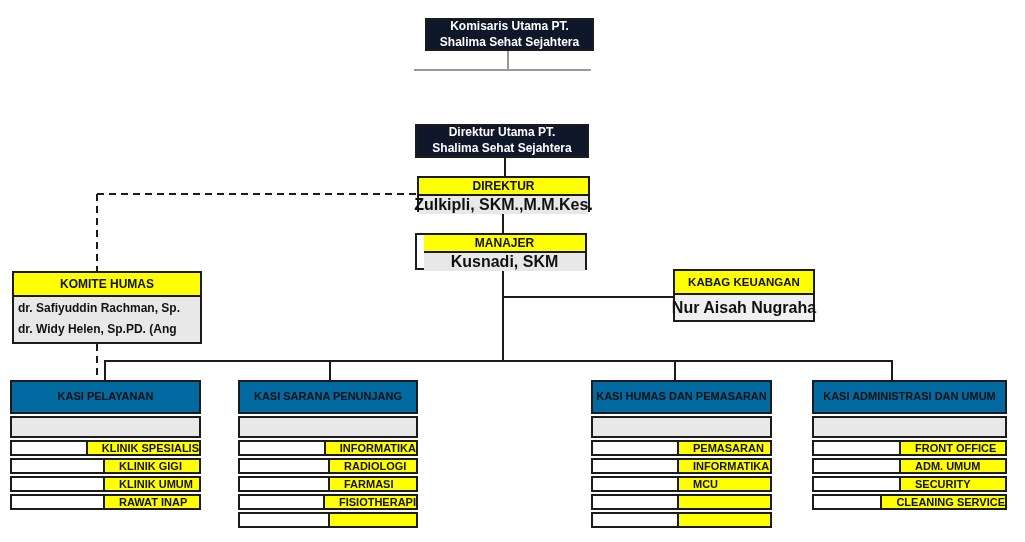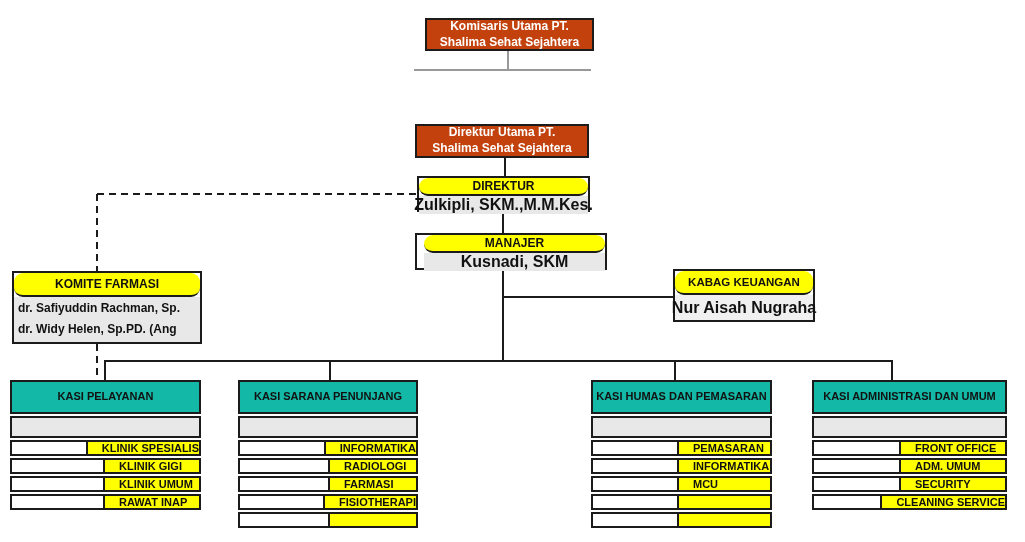--- a/index.html
+++ b/index.html
@@ -4,53 +4,53 @@
 <style>
   html,body{margin:0;padding:0;background:#fff;}
   .canvas{
     position:relative;width:1025px;height:542px;background:#ffffff;
     font-family:"Liberation Sans",sans-serif;font-weight:bold;color:#111;
     overflow:hidden;
   }
   svg.lines{position:absolute;left:0;top:0;pointer-events:none;}
   .box{position:absolute;box-sizing:border-box;border:2px solid #1b1b1b;}
   .cyan{
-    background:#c2410c;color:#ffffff;text-align:center;
+    background:#0f172a;color:#ffffff;text-align:center;
     display:flex;flex-direction:column;justify-content:center;
     font-size:12px;line-height:1.3;
   }
   .stack{display:flex;flex-direction:column;padding:0;}
   .title-row{
     background:#ffff00;border-bottom:2px solid #1b1b1b;
     display:flex;align-items:center;justify-content:center;
-    font-size:12px;flex:0 0 16px;border-radius:9px;
+    font-size:12px;flex:0 0 16px;
   }
   .name-row{
     background:#e8e8e8;display:flex;align-items:center;justify-content:center;
     font-size:16px;flex:1;white-space:nowrap;
   }
   
   #komisaris{left:425px;top:18px;width:169px;height:33px;}
   #direktur-utama{left:415px;top:124px;width:174px;height:34px;}
   #direktur{left:417px;top:176px;width:173px;height:36px;}
-  #manajer{left:415px;top:233px;width:192px;height:37px;padding-left:7px;}
+  #manajer{left:415px;top:233px;width:172px;height:37px;padding-left:7px;}
   #komite{left:12px;top:271px;width:190px;height:73px;}
   #komite .title-row{flex:0 0 22px;}
   #komite .komite-body{
     background:#e8e8e8;flex:1;display:flex;flex-direction:column;
     justify-content:space-around;padding:0 0 2px 4px;font-size:12px;
   }
   #komite .komite-body div{white-space:nowrap;}
   #kabag{left:673px;top:269px;width:142px;height:53px;}
   #kabag .title-row{flex:0 0 22px;font-size:11.5px;}
   #kabag .name-row{background:#f0f0f0;}
   
   .dept{position:absolute;top:380px;}
   .dept-hdr{
-    box-sizing:border-box;border:2px solid #1b1b1b;background:#14b8a6;
+    box-sizing:border-box;border:2px solid #1b1b1b;background:#0369a1;
     height:34px;display:flex;align-items:center;justify-content:center;
     text-align:center;font-size:11px;line-height:1.2;
   }
   .dept-gray{
     box-sizing:border-box;border:2px solid #1b1b1b;background:#e8e8e8;
     height:22px;margin-top:2px;
   }
   .dept-row{
     box-sizing:border-box;border:2px solid #1b1b1b;height:16px;margin-top:2px;
     display:flex;
@@ -104,21 +104,21 @@
     <div class="title-row">DIREKTUR</div>
     <div class="name-row">Zulkipli, SKM.,M.M.Kes.</div>
   </div>
 
   <div id="manajer" class="box stack">
     <div class="title-row">MANAJER</div>
     <div class="name-row">Kusnadi, SKM</div>
   </div>
 
   <div id="komite" class="box stack">
-    <div class="title-row">KOMITE FARMASI</div>
+    <div class="title-row">KOMITE HUMAS</div>
     <div class="komite-body">
       <div>dr. Safiyuddin Rachman, Sp.</div>
       <div>dr. Widy Helen, Sp.PD. (Ang</div>
     </div>
   </div>
 
   <div id="kabag" class="box stack">
     <div class="title-row">KABAG KEUANGAN</div>
     <div class="name-row">Nur Aisah Nugraha</div>
   </div>

